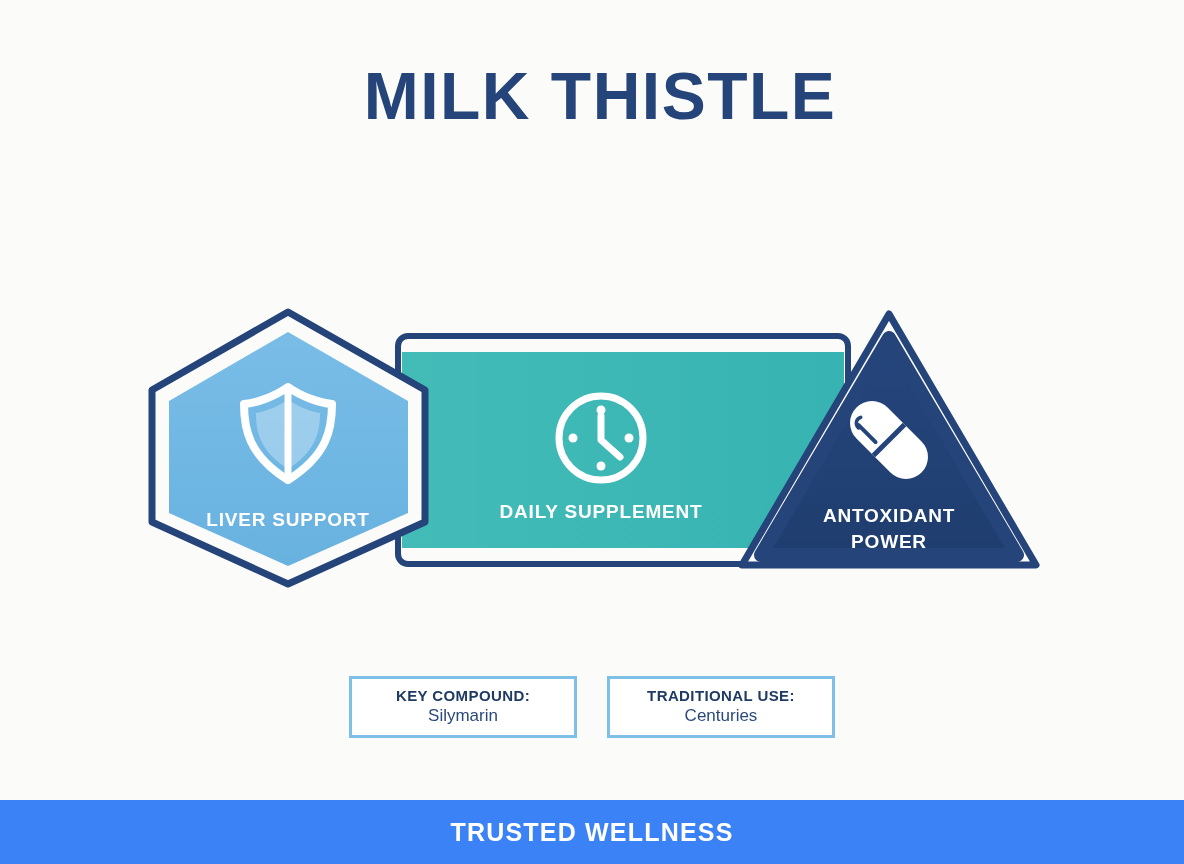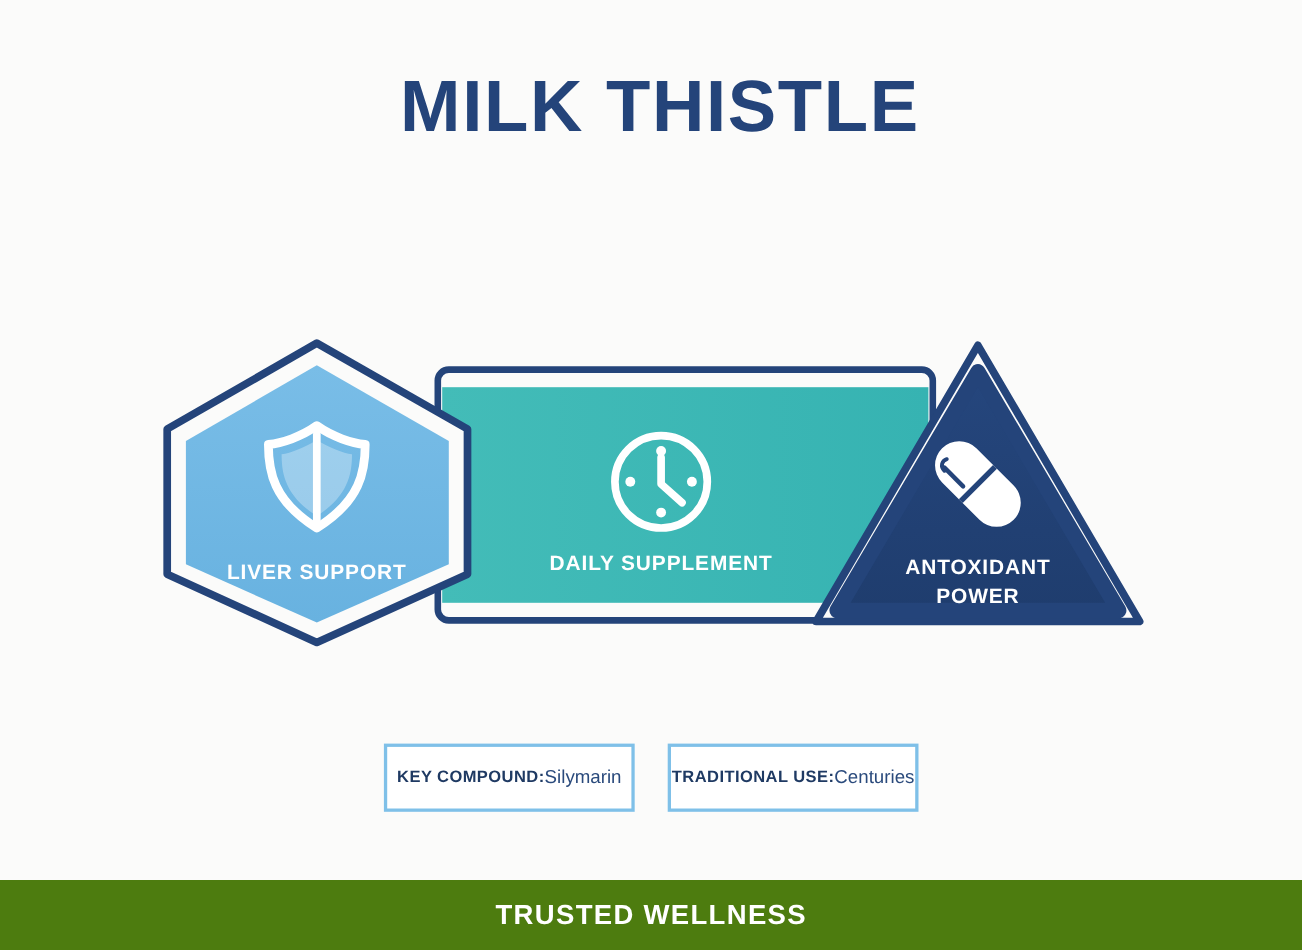--- a/index.html
+++ b/index.html
@@ -74,21 +74,21 @@
     display: flex;
     justify-content: center;
     gap: 30px;
   }
   .fact-box {
     width: 228px;
     height: 62px;
     border: 3px solid #7fc0e8;
     background: #ffffff;
     display: flex;
-    flex-direction: row;
+    flex-direction: column;
     align-items: center;
     justify-content: center;
     box-sizing: border-box;
   }
   .fact-label {
     font-size: 15px;
     font-weight: bold;
     color: #1f3a63;
     letter-spacing: 0.4px;
     line-height: 1.25;
@@ -100,21 +100,21 @@
     line-height: 1.3;
   }
 
   
   #footer {
     position: absolute;
     left: 0;
     bottom: 0;
     width: 1184px;
     height: 64px;
-    background: #4d7c0f;
+    background: #3b82f6;
     display: flex;
     align-items: center;
     justify-content: center;
   }
   #footer-text {
     color: #ffffff;
     font-size: 25px;
     font-weight: bold;
     letter-spacing: 1.2px;
   }

